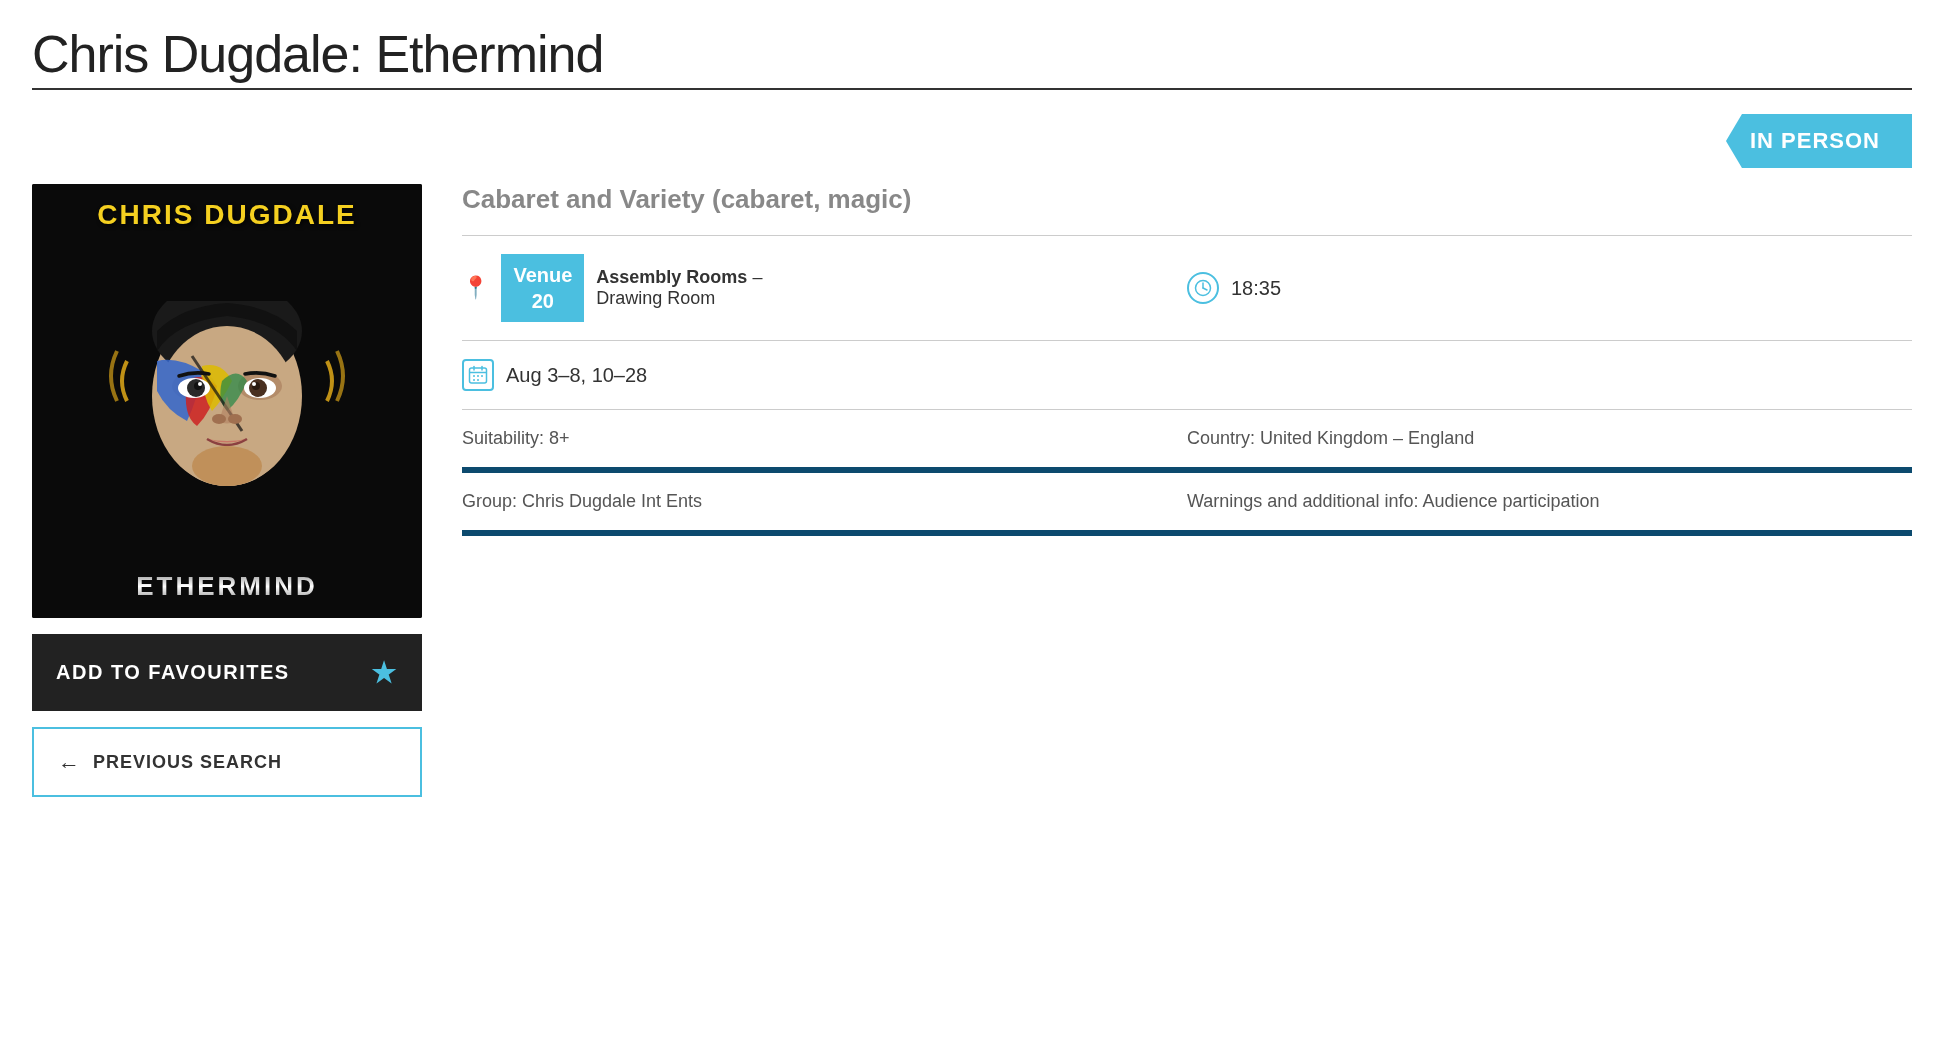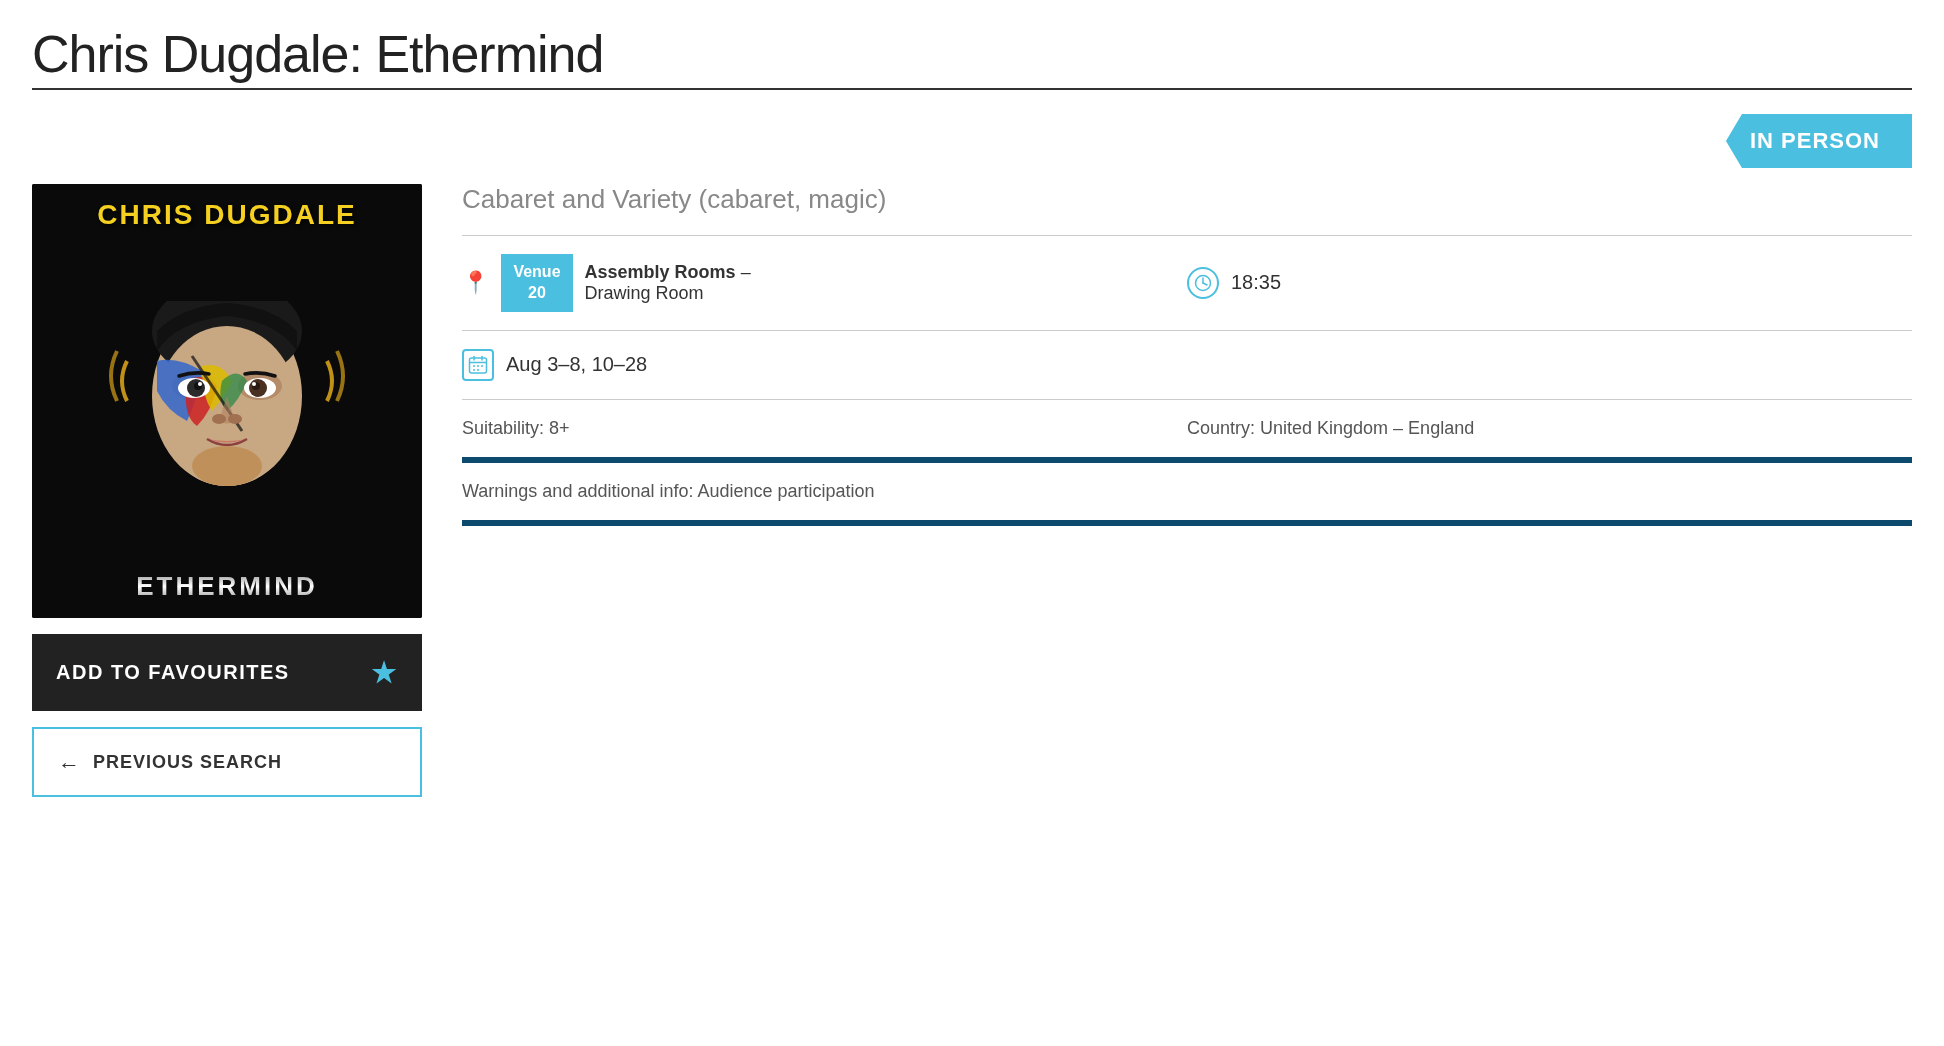--- a/index.html
+++ b/index.html
@@ -110,21 +110,21 @@
     }
 
     .right-panel {
       flex: 1;
     }
 
     .genre-label {
       font-size: 26px;
       color: #888;
       margin-bottom: 20px;
-      font-weight: 400;
+      font-weight: 700;
     }
 
     .info-table {
       border-top: 1px solid #ccc;
       width: 100%;
     }
 
     .info-row {
       display: flex;
       border-bottom: 1px solid #ccc;
@@ -138,21 +138,21 @@
       align-items: center;
       gap: 12px;
       font-size: 18px;
       color: #444;
     }
 
     .venue-badge {
       background: #4bbfe0;
       color: #fff;
       font-weight: 700;
-      font-size: 16px;
+      font-size: 20px;
       padding: 8px 12px;
       text-align: center;
       min-width: 68px;
       line-height: 1.3;
       flex-shrink: 0;
     }
 
     .venue-name {
       font-size: 18px;
       color: #333;
@@ -438,20 +438,21 @@
           <span class="date-text">Aug 3–8, 10–28</span>
         </div>
       </div>
 
       <div class="info-row-text">
         <div class="info-cell-plain">Suitability: 8+</div>
         <div class="info-cell-plain">Country: United Kingdom – England</div>
       </div>
 
       <div class="info-row-text">
+        <div class="info-cell-plain">Group: Chris Dugdale Int Ents</div>
         <div class="info-cell-plain">Warnings and additional info: Audience participation</div>
       </div>
 
 
     </div>
   </div>
 
 </div>
 
 </body></html>

